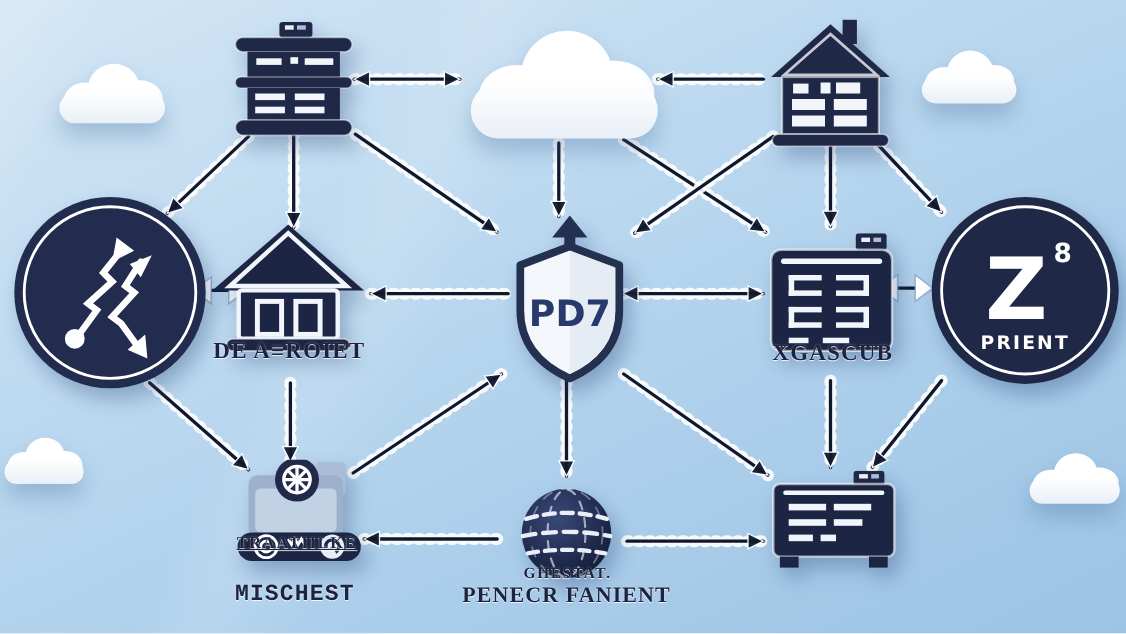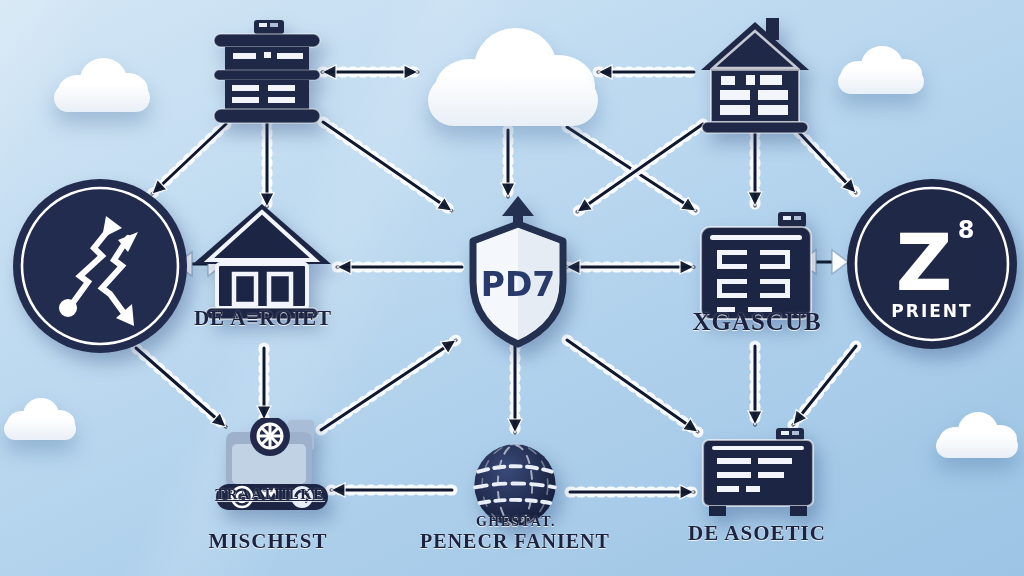--- a/index.html
+++ b/index.html
@@ -258,21 +258,21 @@
           <rect x="27" y="67" width="5" height="19"></rect>
           <rect x="27" y="81" width="30" height="5"></rect>
         <rect x="70" y="67" width="30" height="5"></rect>
           <rect x="95" y="67" width="5" height="19"></rect>
           <rect x="70" y="81" width="30" height="5"></rect>
         <rect x="27" y="95" width="18" height="5"></rect>
           <rect x="58" y="95" width="24" height="5"></rect>
       </g>
     </svg>
   </div>
-  <div class="lbl" style="left:757px;top:308px;font-size:25px;">XGASCUB</div>
+  <div class="lbl" style="left:757px;top:308px;font-size:21px;">XGASCUB</div>
 
   <div class="node icon-shadow" style="left:844px;top:176px;width:176px;height:176px;">
     <svg width="176" height="176" viewBox="0 0 176 176">
       <circle cx="88" cy="88" r="85" fill="#1f2847"></circle>
       <circle cx="88" cy="88" r="76" fill="none" stroke="#ffffff" stroke-width="2.6"></circle>
       <text x="80" y="114" text-anchor="middle" font-size="78" font-weight="bold" fill="#ffffff">Z</text>
       <text x="122" y="62" text-anchor="middle" font-size="24" font-weight="bold" fill="#ffffff">8</text>
       <text x="88" y="141" text-anchor="middle" font-size="17" font-weight="bold" letter-spacing="2" fill="#ffffff">PRIENT</text>
     </svg>
   </div>
@@ -294,21 +294,21 @@
       <g stroke="#ffffff" stroke-width="2.5" fill="none">
         <circle cx="46" cy="79" r="10"></circle>
           <circle cx="46" cy="79" r="5"></circle>
         <path d="M66,72 l3,5 l3,-5 l3,5 l3,-5 l3,5"></path>
       </g>
       <circle cx="106" cy="79" r="11" fill="#e7edf6"></circle>
       <path d="M100,79 a6,6 0 1 1 9,5" stroke="#1c2544" stroke-width="3" fill="none"></path>
     </svg>
   </div>
   <div class="lbl" style="left:270px;top:486px;font-size:15px;letter-spacing:1.5px;text-decoration:underline;">TRAATIILKE</div>
-  <div class="lbl" style="left:268px;top:529px;font-size:21px;">MISCHEST</div>
+  <div class="lbl" style="left:268px;top:529px;font-size:21px;font-family:Liberation Mono, monospace;">MISCHEST</div>
 
   <div class="node icon-shadow" style="left:472px;top:442px;width:86px;height:86px;">
     <svg width="86" height="86" viewBox="0 0 110 110">
       <defs>
         <radialGradient id="gg" cx="40%" cy="32%" r="75%">
           <stop offset="0%" stop-color="#3a4a78"></stop>
             <stop offset="100%" stop-color="#121a36"></stop>
         </radialGradient>
       </defs>
       <circle cx="55" cy="55" r="52" fill="url(#gg)"></circle>
@@ -336,15 +336,14 @@
           <rect x="66" y="30" width="34" height="6"></rect>
         <rect x="25" y="44" width="34" height="6"></rect>
           <rect x="66" y="44" width="26" height="6"></rect>
         <rect x="25" y="58" width="22" height="6"></rect>
           <rect x="54" y="58" width="14" height="6"></rect>
       </g>
       <rect x="17" y="78" width="17" height="10" fill="#1c2544"></rect>
       <rect x="98" y="78" width="17" height="10" fill="#1c2544"></rect>
     </svg>
   </div>
-  <div class="lbl" style="left:757px;top:521px;font-size:21px;">DE ASOETIC</div>
 
 </div>
 
 </body></html>

